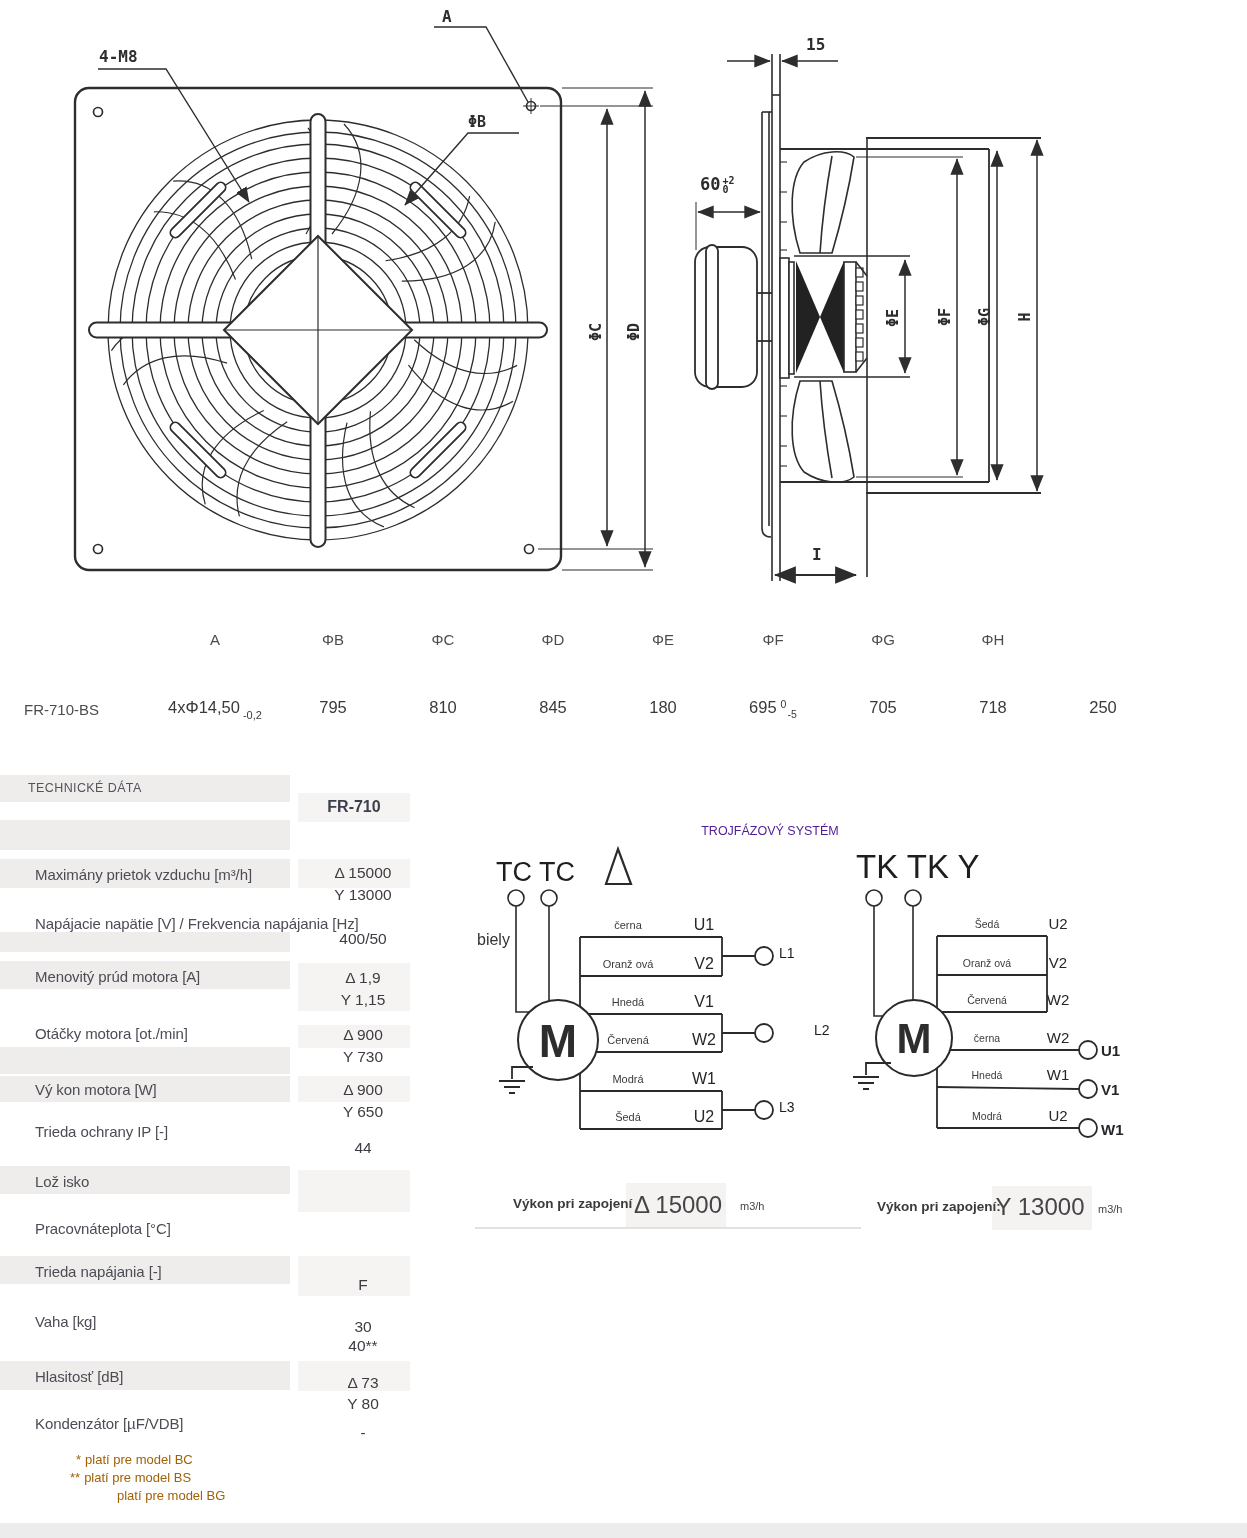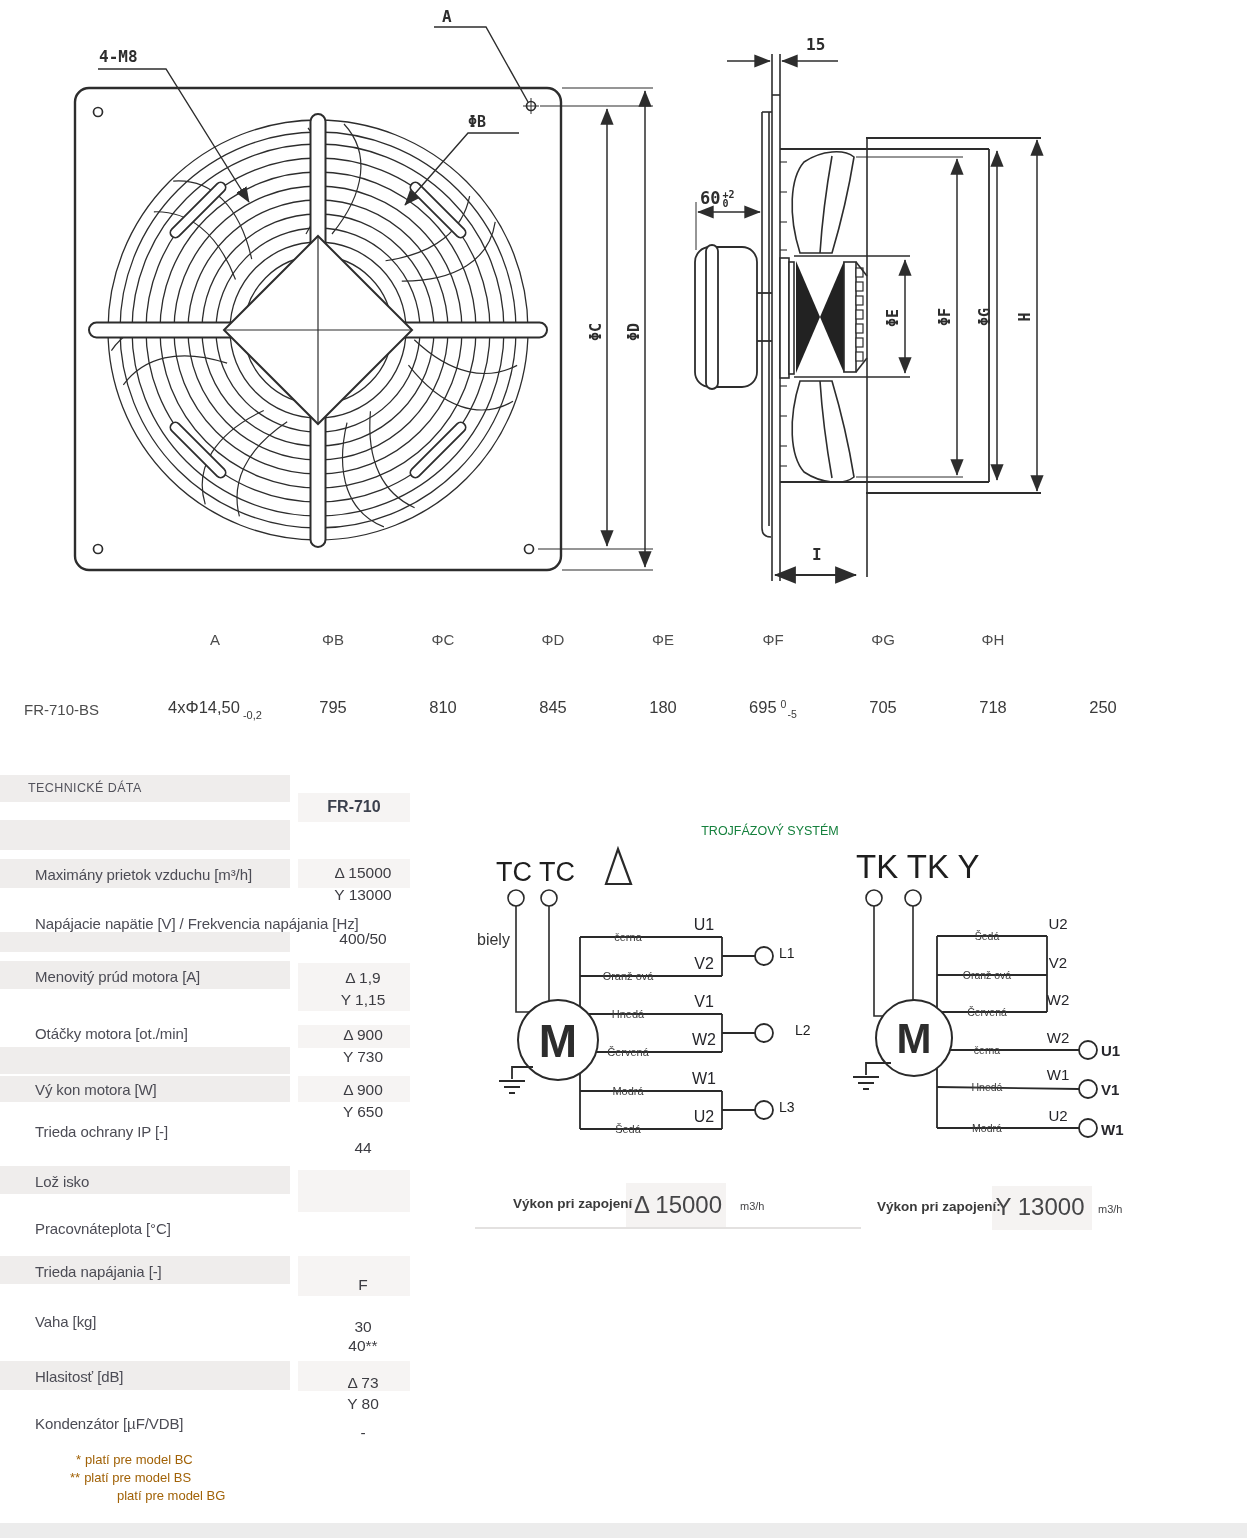--- a/index.html
+++ b/index.html
@@ -13,24 +13,24 @@
   .tt-label{left:35px;font-size:15px;color:#4c4c55;letter-spacing:-.1px;white-space:nowrap;}
   .tt-val{left:298px;width:130px;text-align:center;font-size:15.5px;color:#3c3c42;}
   .tt-model{left:298px;width:112px;text-align:center;font-size:16px;font-weight:bold;color:#3b404d;}
   .dh{width:80px;text-align:center;font-size:15px;color:#4c4c4c;top:631px;}
   .dv{width:90px;text-align:center;font-size:16.5px;color:#3a3a3a;top:698px;}
   .dim-model{left:24px;top:701px;font-size:15px;color:#4c4c4c;}
   .tolsub{font-size:11px;position:relative;top:6px;margin-left:3px;}
   .tolstack{display:inline-flex;flex-direction:column;font-size:10.5px;line-height:10px;
             margin-left:4px;vertical-align:middle;text-align:left;}
   .tolstack .tsub{margin-left:7px;}
-  .w-title{left:660px;width:220px;text-align:center;top:824px;font-size:12.5px;color:#15803d;}
+  .w-title{left:660px;width:220px;text-align:center;top:824px;font-size:12.5px;color:#4c1d95;}
   .tc{font-size:27px;color:#1e1e1e;}
   .tk{font-size:33px;color:#1e1e1e;}
-  .wcolor{font-size:11px;color:#3b3b3b;text-align:center;white-space:nowrap;margin-top:12px;}
+  .wcolor{font-size:11px;color:#3b3b3b;text-align:center;white-space:nowrap;}
   .wcode{font-size:16px;font-weight:500;color:#26262b;text-align:center;}
   .wterm{font-size:14px;color:#1e1e1e;}
   .sterm{font-size:15px;font-weight:600;color:#26262b;}
   .vy-label{font-size:13.5px;font-weight:700;color:#3a3a3a;}
   .vy-value{font-size:24px;color:#454547;text-align:center;}
   .vy-unit{font-size:11px;color:#454547;}
   .fnote{font-size:13px;color:#a16207;}
   .fnote .mk{margin-right:4px;}
   .dim60{font-family:"DejaVu Sans Mono",monospace;font-weight:600;color:#2d2d2d;display:flex;}
   .dim60 .main{font-size:17px;}
@@ -275,21 +275,21 @@
       <text x="914" y="1053" text-anchor="middle" font-size="42" font-weight="400" stroke="none" fill="#1e1e1e" style="font-family:'Liberation Sans',sans-serif">M</text>
       <g>
         <polyline points="891,1063 866,1063 866,1075"></polyline>
         <line x1="853" y1="1077" x2="879" y2="1077" stroke-width="2"></line>
         <line x1="858" y1="1083" x2="874" y2="1083" stroke-width="2"></line>
         <line x1="863" y1="1089" x2="869" y2="1089" stroke-width="2"></line>
       </g>
     </g>
   </svg>
 
-  <div class="abs dim60" style="left:700px;top:188px">
+  <div class="abs dim60" style="left:700px;top:174px">
     <span class="main">60</span>
     <span class="st">
       <span>+2</span>
       <span>0</span>
     </span>
   </div>
 
   <div>
     <span class="abs dh" style="left:175px">A</span>
     <span class="abs dh" style="left:293px">ΦB</span>
@@ -394,21 +394,21 @@
     <span class="abs wcolor" style="left:586px;top:1111px;width:84px">Šedá</span>
 
     <span class="abs wcode" style="left:682px;top:916px;width:44px">U1</span>
     <span class="abs wcode" style="left:682px;top:955px;width:44px">V2</span>
     <span class="abs wcode" style="left:682px;top:993px;width:44px">V1</span>
     <span class="abs wcode" style="left:682px;top:1031px;width:44px">W2</span>
     <span class="abs wcode" style="left:682px;top:1070px;width:44px">W1</span>
     <span class="abs wcode" style="left:682px;top:1108px;width:44px">U2</span>
 
     <span class="abs wterm" style="left:779px;top:945px">L1</span>
-    <span class="abs wterm" style="left:795px;top:1022px">L2</span>
+    <span class="abs wterm" style="left:814px;top:1022px">L2</span>
     <span class="abs wterm" style="left:779px;top:1099px">L3</span>
 
     <span class="abs tk" style="left:856px;top:848px">TK TK Y</span>
 
     <span class="abs wcolor" style="left:941px;top:918px;width:92px;font-size:10.5px">Šedá</span>
     <span class="abs wcolor" style="left:941px;top:957px;width:92px;font-size:10.5px">Oranž ová</span>
     <span class="abs wcolor" style="left:941px;top:994px;width:92px;font-size:10.5px">Červená</span>
     <span class="abs wcolor" style="left:941px;top:1032px;width:92px;font-size:10.5px">černa</span>
     <span class="abs wcolor" style="left:941px;top:1069px;width:92px;font-size:10.5px">Hnedá</span>
     <span class="abs wcolor" style="left:941px;top:1110px;width:92px;font-size:10.5px">Modrá</span>

